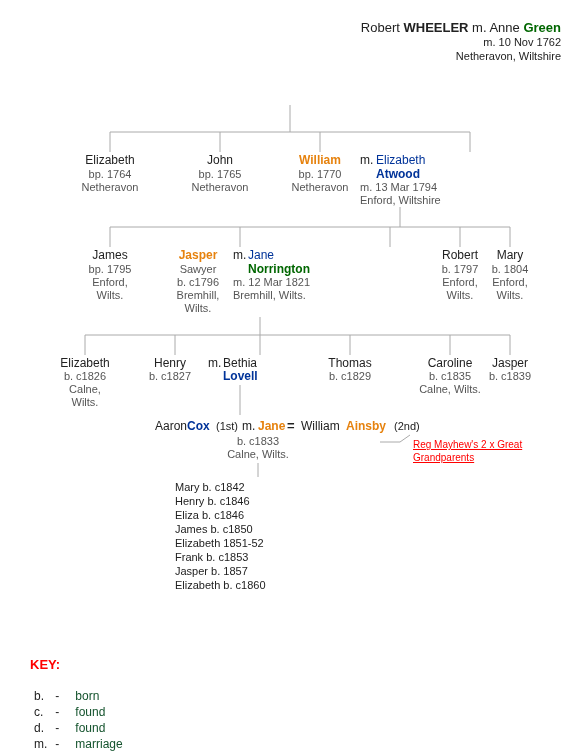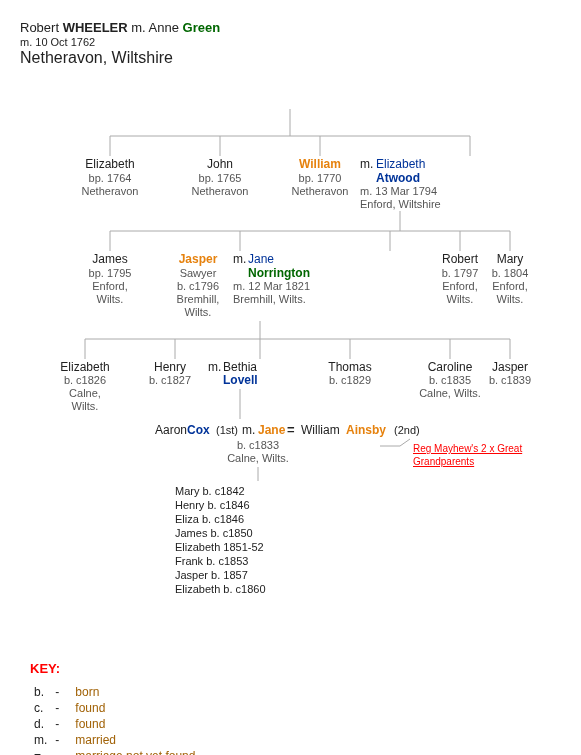--- a/index.html
+++ b/index.html
@@ -23,42 +23,42 @@
     }
 
     .key-section {
       margin-top: 30px;
       padding-left: 10px;
     }
     .key-title {
       color: red;
       font-weight: bold;
       font-size: 13px;
-      margin-bottom: 8px;
+      margin-bottom: 16px;
     }
     .key-table { border-collapse: collapse; }
     .key-table td {
       padding: 1px 4px;
       font-size: 12px;
       vertical-align: top;
     }
     .key-abbr { color: #222; width: 20px; }
     .key-dash { color: #222; width: 20px; }
-    .key-desc { color: #a16207; margin-top: 24px; }
+    .key-desc { color: #14532d; margin-top: 24px; }
   </style>
 </head>
 <body>
 
 <div class="tree-container">
 
-  <div style="text-align:left; margin-bottom: 4px;">
+  <div style="text-align:right; margin-bottom: 4px;">
     <span style="font-size:13px;">Robert </span><span style="font-size:13px; font-weight:bold;">WHEELER</span><span style="font-size:13px;"> m. </span><span style="font-size:13px;">Anne </span><span style="font-size:13px; font-weight:bold; color:#006600;">Green</span>
     <br>
-    <span style="font-size:11px;">m. 10 Oct 1762</span><br>
-    <span style="font-size:16px;">Netheravon, Wiltshire</span>
+    <span style="font-size:11px;">m. 10 Nov 1762</span><br>
+    <span style="font-size:11px;">Netheravon, Wiltshire</span>
   </div>
 
   <svg class="tree-svg" height="560" viewBox="0 0 541 560">
 
     <line x1="270" y1="38" x2="270" y2="65" stroke="#aaa" stroke-width="1"></line>
 
     <line x1="90" y1="65" x2="450" y2="65" stroke="#aaa" stroke-width="1"></line>
 
     <line x1="90" y1="65" x2="90" y2="85" stroke="#aaa" stroke-width="1"></line>
     <line x1="200" y1="65" x2="200" y2="85" stroke="#aaa" stroke-width="1"></line>
@@ -199,21 +199,21 @@
         <td class="key-desc">found</td>
       </tr>
       <tr>
         <td class="key-abbr">d.</td>
         <td class="key-dash">-</td>
         <td class="key-desc">found</td>
       </tr>
       <tr>
         <td class="key-abbr">m.</td>
         <td class="key-dash">-</td>
-        <td class="key-desc">married</td>
+        <td class="key-desc">marriage</td>
       </tr>
       <tr>
         <td class="key-abbr">=</td>
         <td class="key-dash">-</td>
         <td class="key-desc">marriage not yet found</td>
       </tr>
     </tbody>
       </table>
   </div>
 

